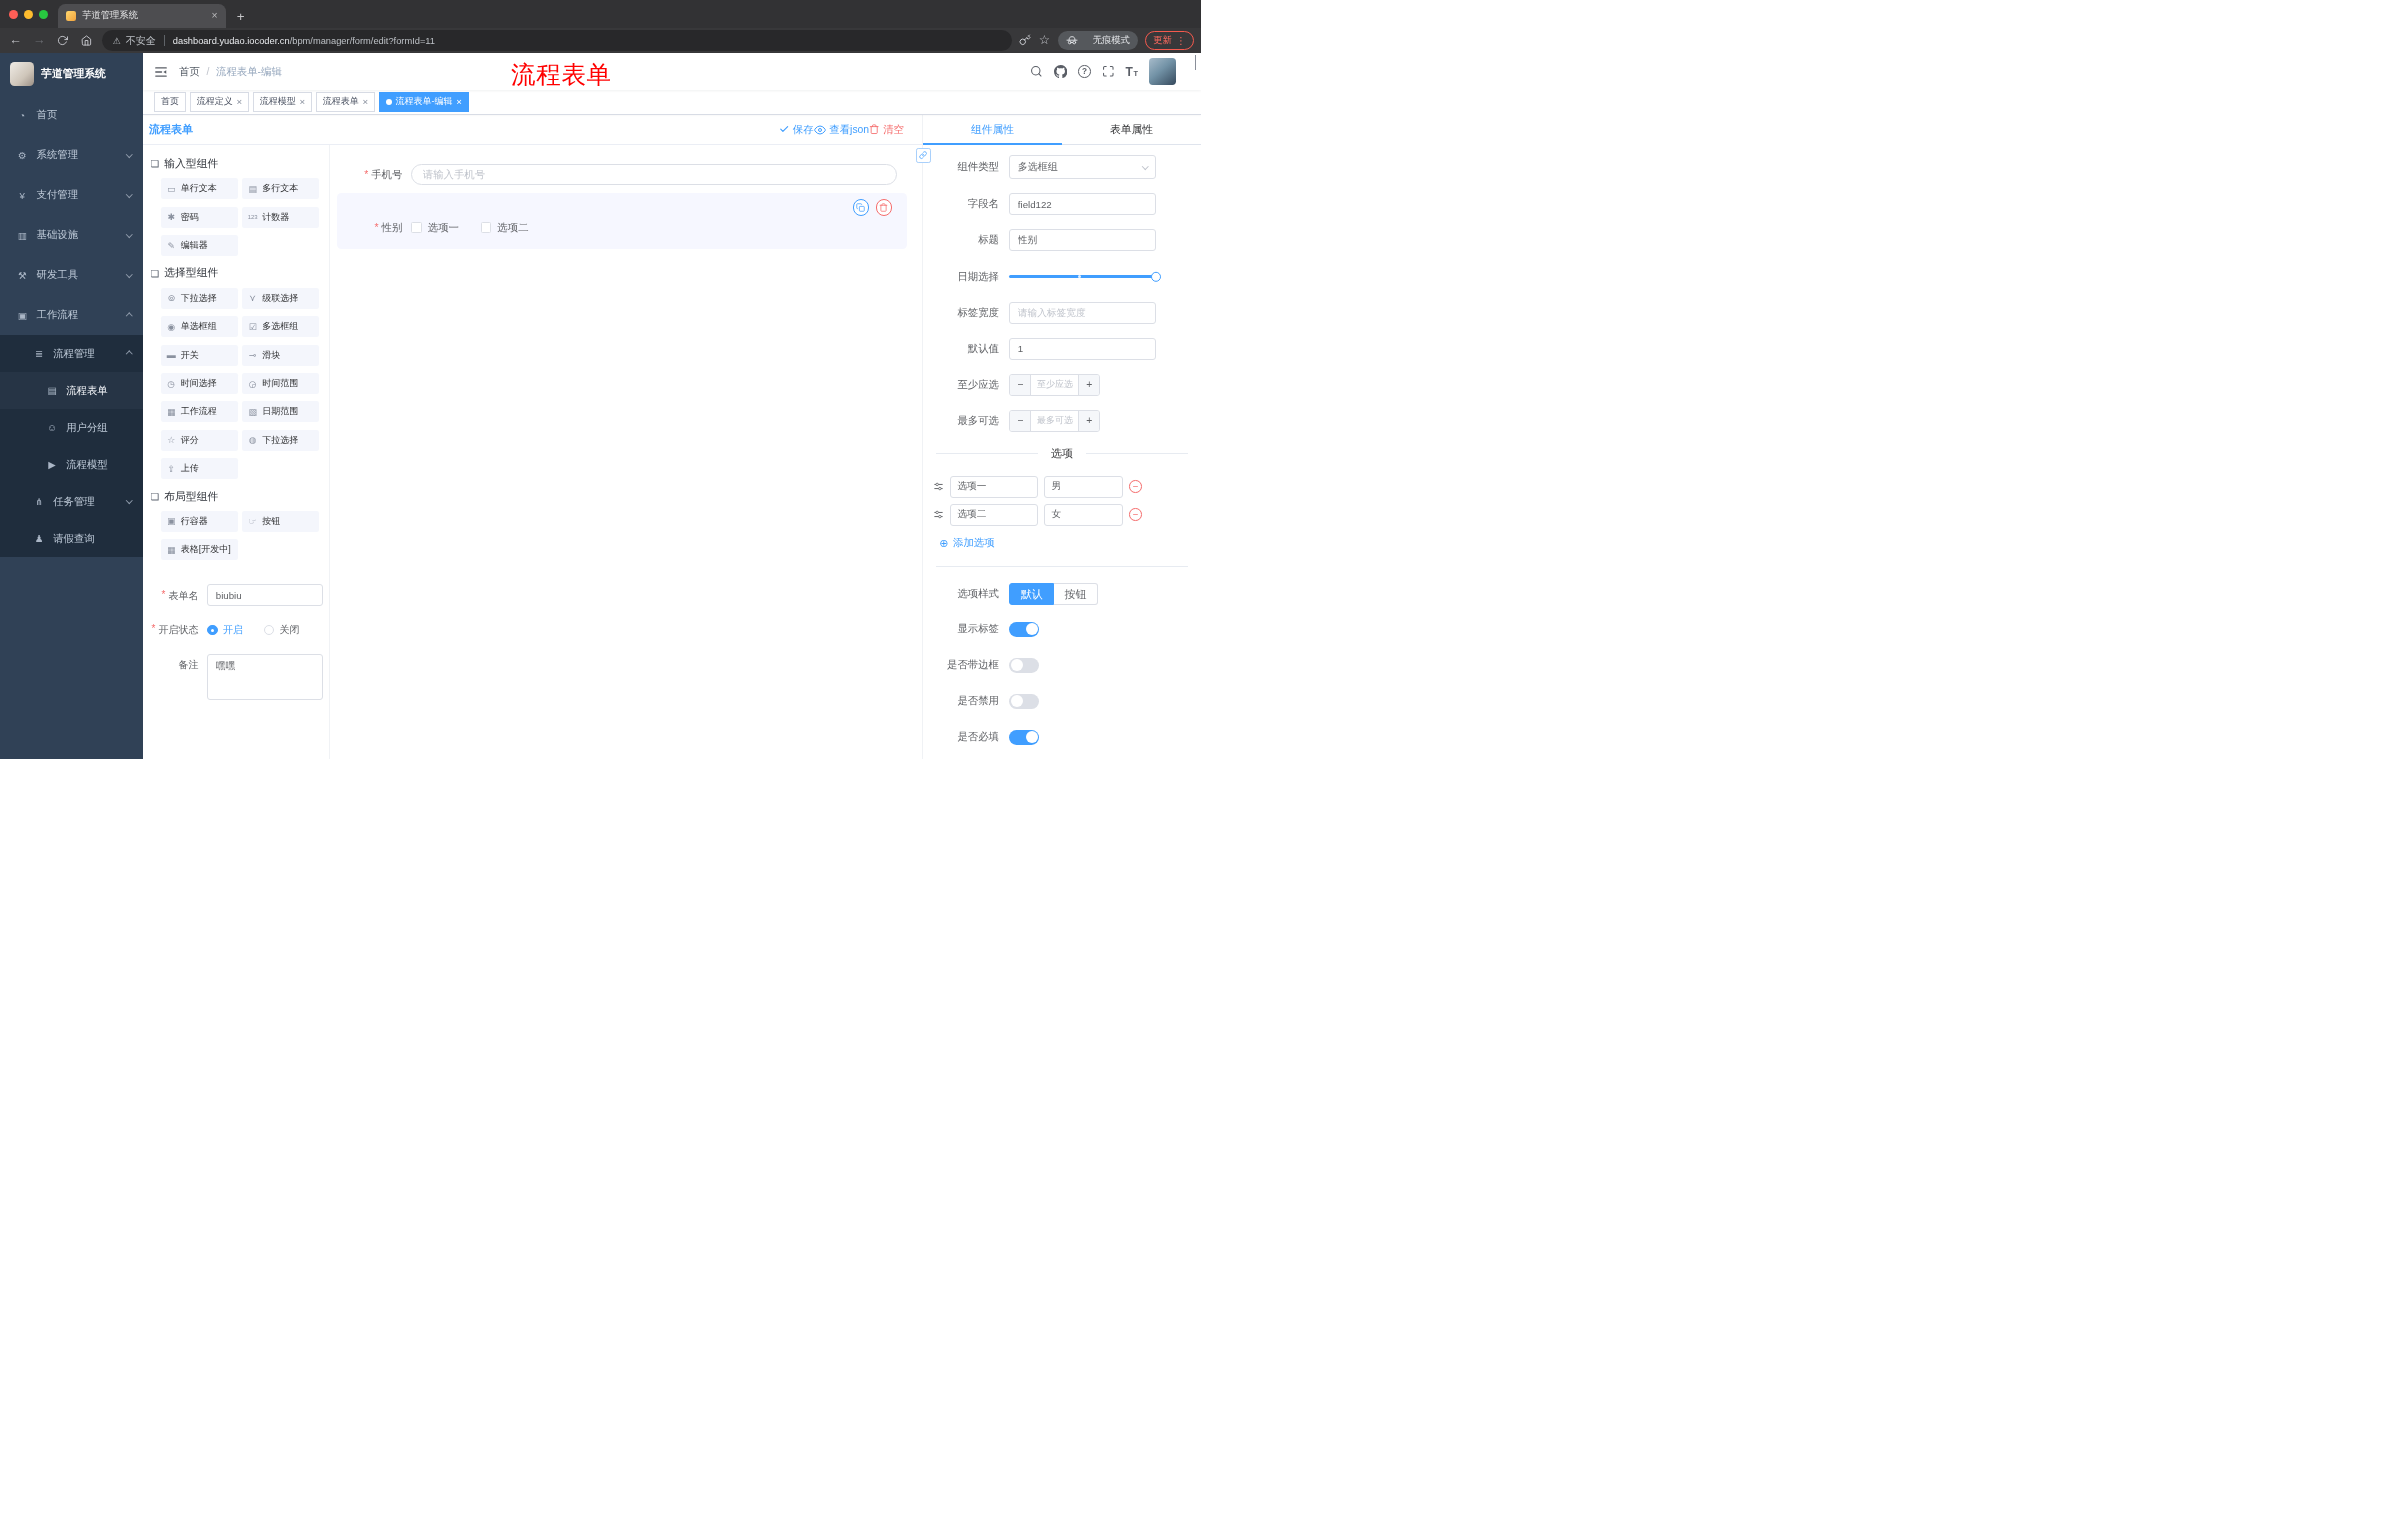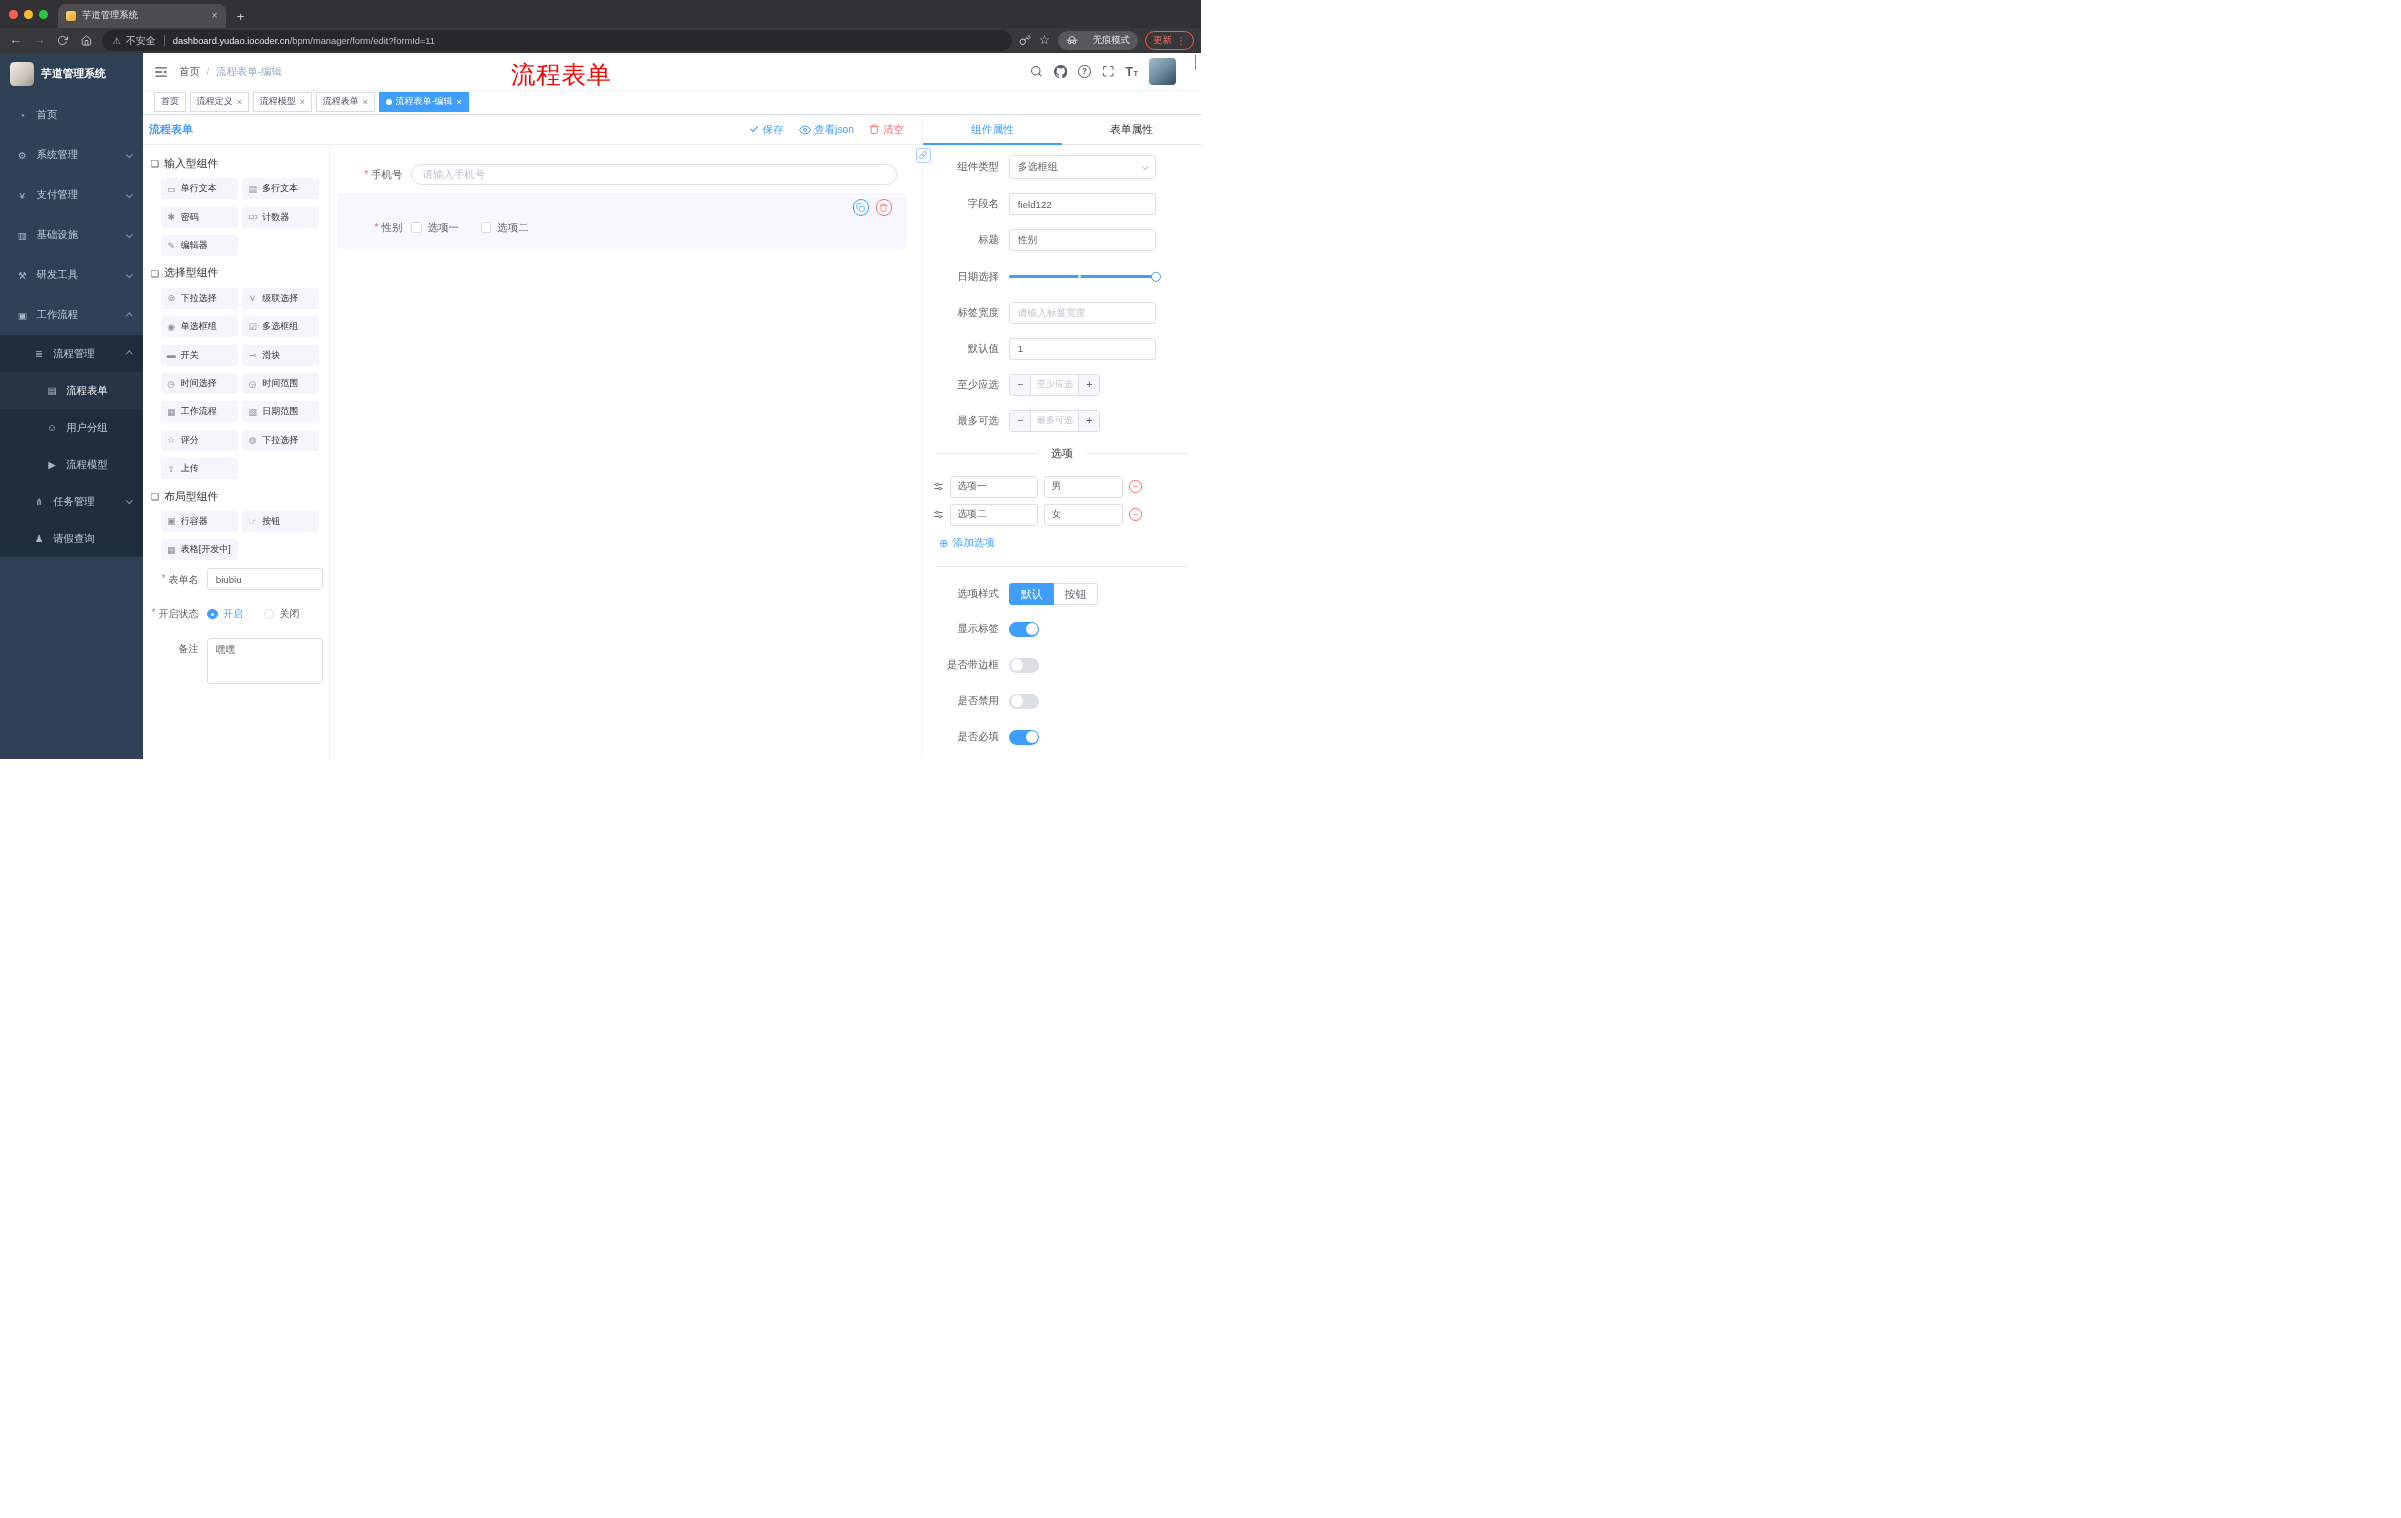--- a/index.html
+++ b/index.html
@@ -77,37 +77,37 @@
   .tag .x{font-size:9.7px;line-height:1;color:#8a919f}
   .tag.active{background:#409eff;border-color:#409eff;color:#fff}
   .tag.active .x{color:#fff}
   .tag .dot{width:6px;height:6px;border-radius:50%;background:#fff}
 
   
   .workspace{flex:1;display:flex;min-height:0;background:#fff}
   .designer{flex:1;display:flex;flex-direction:column;min-width:0}
   .designer-header{height:30px;border-bottom:0.7px solid #ebeef5;display:flex;align-items:center;padding:0 18px 0 6px;flex-shrink:0}
   .designer-title{color:#409eff;font-size:11px;font-weight:700}
-  .toolbar{margin-left:auto;display:flex;gap:15px}
+  .toolbar{margin-left:auto;display:flex;}
   .tb-btn{display:flex;align-items:center;gap:3.7px;font-size:10.4px;color:#409eff;cursor:pointer}
   .tb-btn.danger{color:#f56c6c}
   .tb-btn svg{display:block}
 
   .designer-body{flex:1;display:flex;min-height:0}
 
   
   .palette{width:187px;border-right:0.7px solid #f0f2f5;padding:1.5px 6px 0 7.4px;overflow:hidden;flex-shrink:0}
   .pal-title{display:flex;align-items:center;gap:5.2px;font-size:10.8px;color:#2d3138;font-weight:500;margin:10.4px 0 0 0}
   .pal-title .sec-icon{color:#5f6672;font-size:9.7px}
   .pal-grid{display:flex;flex-wrap:wrap;gap:7.4px 4.5px;margin:7.4px 0 3px 10.4px;width:159px}
   .pal-item{width:77px;height:21px;background:#f4f6fc;border-radius:2.2px;display:flex;align-items:center;gap:4.5px;padding:0 5.2px;font-size:9px;color:#303133;cursor:move;white-space:nowrap;overflow:hidden}
   .pi-icon{width:10.4px;text-align:center;color:#8a919f;font-size:9px;flex-shrink:0}
   .pi-icon.g-small{font-size:6px;letter-spacing:0}
 
-  .pform{margin-top:8px}
+  .pform{margin-top:24px}
   .pf-row{display:flex;align-items:flex-start;margin-bottom:12.6px}
   .pf-label{width:48px;text-align:right;font-size:10px;color:#606266;padding-top:4.5px;flex-shrink:0;display:flex;justify-content:flex-end;white-space:nowrap}
   .pf-control{margin-left:9px;flex:1;min-width:0}
   .req::before{content:"*";color:#f56c6c;margin-right:3px}
   input.text,textarea.text{width:100%;height:22px;border:0.7px solid #dcdfe6;border-radius:3px;padding:0 7.4px;font-size:9.7px;color:#606266;outline:none;background:#fff;font-family:inherit}
   textarea.text{height:46px;padding:4.5px 7.4px;resize:none;line-height:1.5}
   input::placeholder,textarea::placeholder{color:#c0c4cc}
   .radio-group{display:flex;align-items:center;gap:21px;height:22px}
   .radio-item{display:flex;align-items:center;gap:5.2px;font-size:10px;color:#606266;cursor:pointer}
   .radio-item.sel{color:#409eff}

